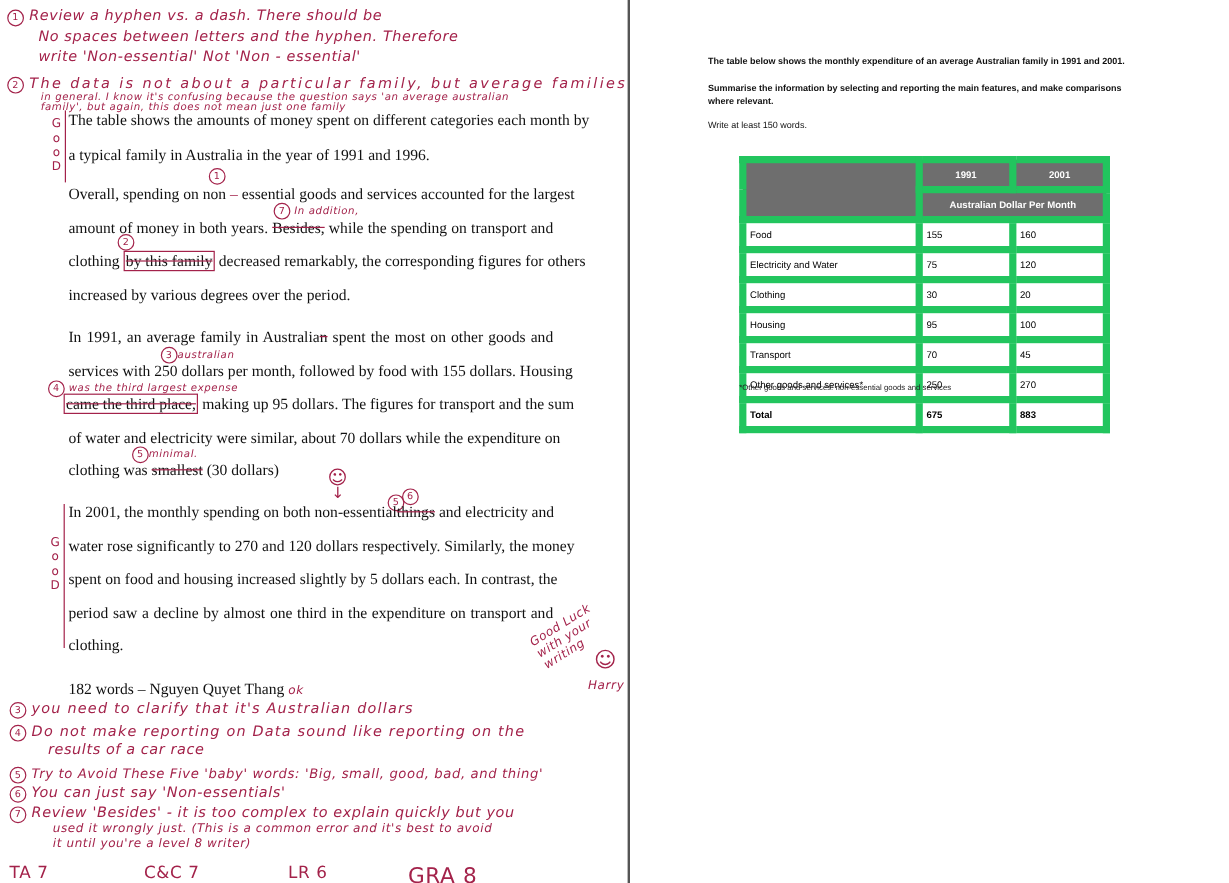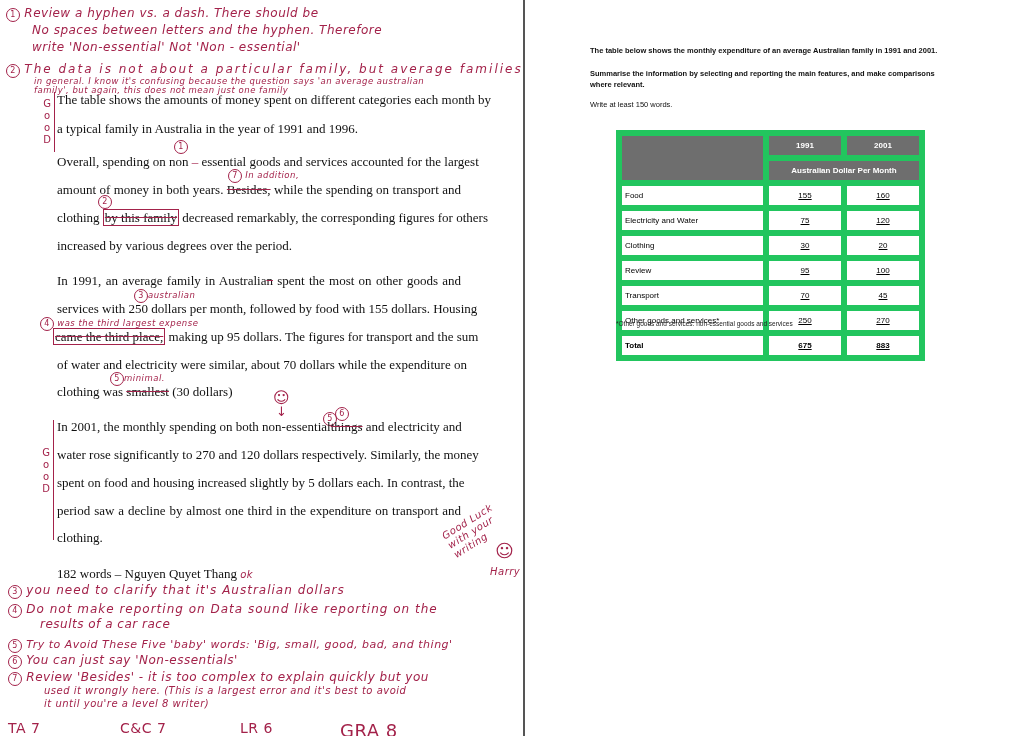--- a/index.html
+++ b/index.html
@@ -15,21 +15,21 @@
   .box { border:1px solid #a3224a; padding:0 1px; }
   .circ { display:inline-block; width:12px; height:12px; border:1px solid #a3224a; border-radius:50%; font-size:8px; line-height:12px; text-align:center; font-style:normal; color:#a3224a; font-family:"DejaVu Sans", sans-serif; }
   .vbar { position:absolute; width:1px; background:#a3224a; }
   .good { position:absolute; color:#a3224a; font-family:"DejaVu Sans", sans-serif; font-size:10px; line-height:12px; text-align:center; width:10px; }
   
   .prompt { position:absolute; left:590px; font-family:"Liberation Sans", sans-serif; color:#111; font-size:7.5px; }
   .prompt.b { font-weight:bold; }
   table.exp { position:absolute; left:616px; top:130px; width:309px; border-collapse:collapse; font-family:"Liberation Sans", sans-serif; font-size:8px; }
   table.exp td, table.exp th { border:6px solid #22c55e; height:19px; padding:0 3px; }
   table.exp th { background:#6e6e6e; color:#fff; font-weight:bold; text-align:center; }
-  table.exp td.num { text-align:center; width:66px;text-decoration:underline; }
+  table.exp td.num { width:66px; }
   table.exp tr.total td { font-weight:bold; }
   .footnote { position:absolute; left:616px; top:320px; font-family:"Liberation Sans", sans-serif; font-size:6.5px; color:#222; }
 </style>
 </head>
 <body>
 
 <div>
 
   <div class="hand h12" style="left:6px;top:6px;">
     <span class="circ">1</span>
@@ -103,21 +103,21 @@
   <div class="hand h10" style="left:490px;top:566px;">Harry</div>
 
   <div class="essay-line" style="top:566px;left:57px;"><span>182 words – Nguyen Quyet Thang</span> <span class="hand h10" style="position:static;">ok</span></div>
 
   <div class="hand h12" style="left:8px;top:583px;"><span class="circ">3</span> <span style="letter-spacing:1px">you need to clarify that it's Australian dollars</span></div>
   <div class="hand h12" style="left:8px;top:602px;"><span class="circ">4</span> <span style="letter-spacing:1px">Do not make reporting on Data sound like reporting on the</span></div>
   <div class="hand h12" style="left:40px;top:617px;">results of a car race</div>
   <div class="hand h12" style="left:8px;top:637px;"><span class="circ">5</span> <span style="font-size:11px">Try to Avoid These Five 'baby' words: 'Big, small, good, bad, and thing'</span></div>
   <div class="hand h12" style="left:8px;top:653px;"><span class="circ">6</span> <span>You can just say 'Non-essentials'</span></div>
   <div class="hand h12" style="left:8px;top:670px;"><span class="circ">7</span> <span>Review 'Besides' - it is too complex to explain quickly but you</span></div>
-  <div class="hand h10" style="left:44px;top:685px;">used it wrongly here. (This is a largest error and it's best to avoid</div>
+  <div class="hand h10" style="left:44px;top:685px;">used it wrongly just. (This is a common error and it's best to avoid</div>
   <div class="hand h10" style="left:44px;top:698px;">it until you're a level 8 writer)</div>
 
   <div class="hand" style="left:8px;top:720px;font-size:14px;font-style:normal;"><span>TA</span> <span>7</span></div>
   <div class="hand" style="left:120px;top:720px;font-size:14px;font-style:normal;"><span>C&amp;C</span> <span>7</span></div>
   <div class="hand" style="left:240px;top:720px;font-size:14px;font-style:normal;"><span>LR</span> <span>6</span></div>
   <div class="hand" style="left:340px;top:720px;font-size:18px;font-style:normal;"><span>GRA</span> <span>8</span></div>
 </div>
 
 <div class="divider"></div>
 
@@ -146,21 +146,21 @@
           <td>Electricity and Water</td>
           <td class="num">75</td>
           <td class="num">120</td>
         </tr>
     <tr>
           <td>Clothing</td>
           <td class="num">30</td>
           <td class="num">20</td>
         </tr>
     <tr>
-          <td>Review</td>
+          <td>Housing</td>
           <td class="num">95</td>
           <td class="num">100</td>
         </tr>
     <tr>
           <td>Transport</td>
           <td class="num">70</td>
           <td class="num">45</td>
         </tr>
     <tr>
           <td>Other goods and services*</td>

